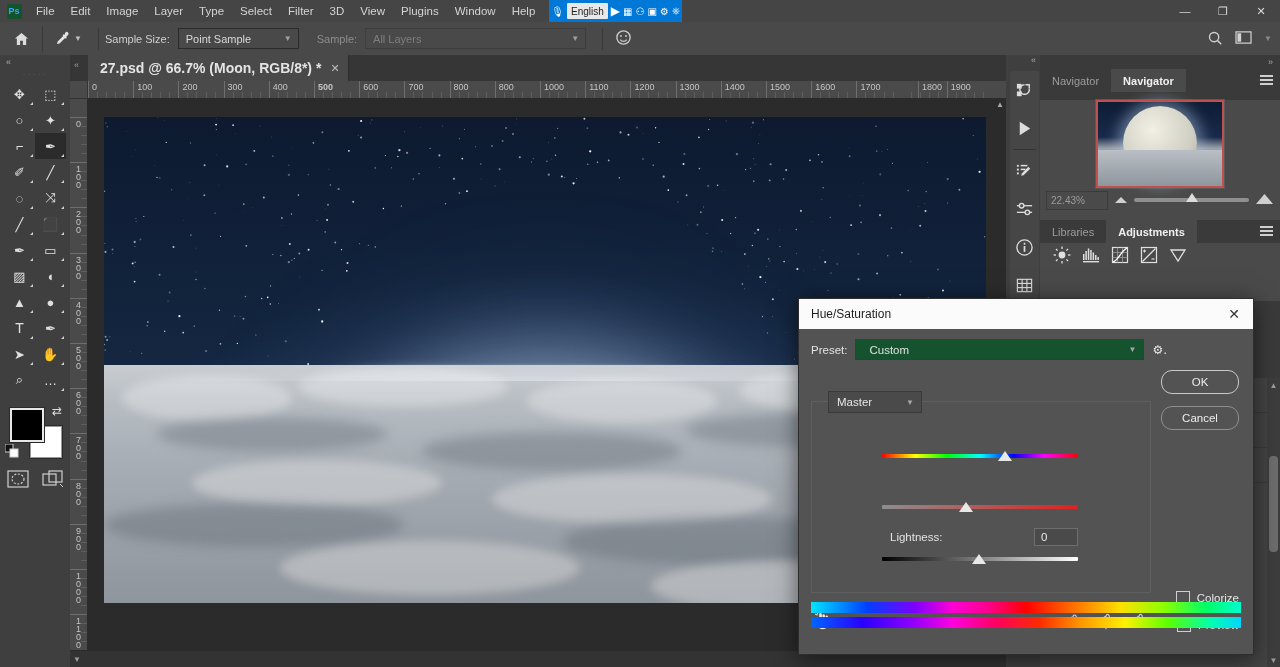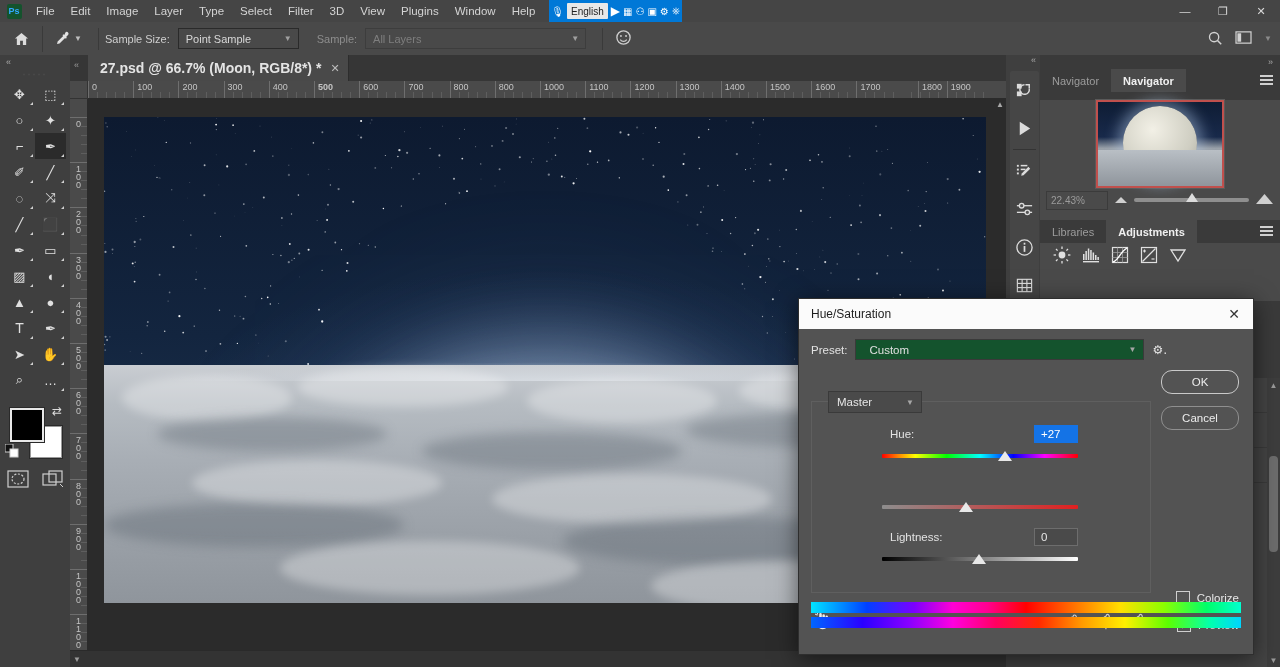--- a/index.html
+++ b/index.html
@@ -1287,26 +1287,20 @@
 
       <div class="btn primary" style="top:41px">OK</div>
       <div class="btn" style="top:77px">Cancel</div>
 
       <div class="group">
         <div class="chan-sel">
           <span>Master</span>
           <span class="cv">▼</span>
         </div>
 
-        <div class="field-row" style="top:22px;height:20px">
-          <span class="field-lbl">Hue:</span>
-          <div class="numbox selected">
-            <span>+27</span>
-          </div>
-        </div>
         <div class="track huegrad" style="top:52px">
           <div class="thumb" style="left:116px;top:-3px"></div>
         </div>
 
         <div class="track satgrad" style="top:103px">
           <div class="thumb" style="left:77px;top:-3px"></div>
         </div>
 
         <div class="field-row" style="top:125px;height:20px">
           <span class="field-lbl">Lightness:</span>

